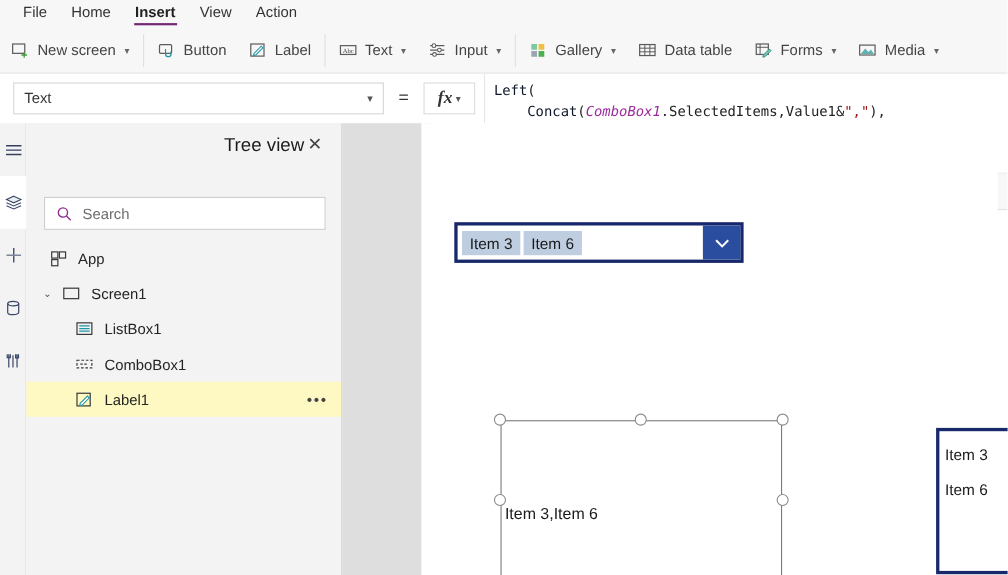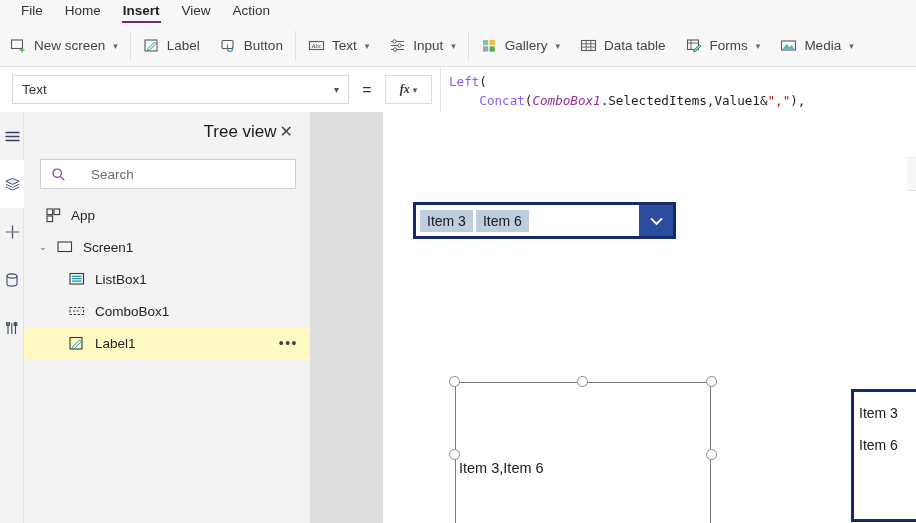--- a/index.html
+++ b/index.html
@@ -51,34 +51,34 @@
     width:337px; height:29px; border:1px solid #d6d6d6; background:#fff;
     display:flex; align-items:center; justify-content:space-between;
     padding:0 9px; font-size:13.5px; color:#333; cursor:pointer;
   }
   .propselect .chev2 { font-size:10px; color:#555; }
   .eqsign { font-size:16px; color:#333; width:16px; text-align:center; }
   .fxbtn {
     width:47px; height:29px; border:1px solid #dcdcdc; background:#fff;
     display:flex; align-items:center; justify-content:center; gap:3px; cursor:pointer;
   }
-  .fxbtn .fx { font-family:"Liberation Serif", serif; font-style:italic; font-size:12px; color:#333; font-weight:bold;}
+  .fxbtn .fx { font-family:"Liberation Serif", serif; font-style:italic; font-size:16px; color:#333; font-weight:bold;}
   .fxbtn .chev2 { font-size:9px; color:#555; }
 
   
   .fmlpanel {
     position:absolute; left:440px; top:67px; width:476px; height:90px;
     background:#ffffff; border-left:1px solid #e6e6e6;
     padding:5px 0 0 8px; overflow:hidden;
   }
   .fmlcode {
     font-family:"DejaVu Sans Mono", monospace; font-size:12.6px;
     line-height:19px; white-space:pre; color:#222;
   }
-  .fn { color:#8b5cf6; }
+  .fn { color:#0f172a; }
   .ctrl { color:#9b2d9b; font-style:italic; }
   .prop { color:#222; }
   .str { color:#a31515; }
   .num { color:#c05621; }
   .punct { color:#222; }
 
   .fmlactions {
     position:absolute; left:440px; top:157px; width:476px; height:34px;
     background:#f7f7f7; border-left:1px solid #e6e6e6; border-top:1px solid #ededed;
     border-bottom:1px solid #e2e2e2;
@@ -105,21 +105,21 @@
   }
   .tvheader {
     height:40px; display:flex; align-items:center; justify-content:flex-end;
     padding:0 14px 0 18px; background:#f3f3f3;
   }
   .tvtitle { font-size:17px; color:#1b1b1b; }
   .tvclose { font-size:16px; color:#444; cursor:pointer; line-height:1; padding:3px; }
   .searchwrap { padding:7px 14px 10px 16px; }
   .searchbox {
     height:30px; border:1px solid #cfcfcf; background:#fff;
-    display:flex; align-items:center; gap:24px; padding:0 9px; cursor:text;
+    display:flex; align-items:center; gap:8px; padding:0 9px; cursor:text;margin-top:20px;
   }
   .searchbox input {
     border:none; outline:none; font-size:13.5px; color:#333;
     font-family:"Liberation Sans", sans-serif; flex:1; background:transparent;
   }
   .searchbox input::placeholder { color:#6d6d6d; }
 
   .treelist { }
   .tnode {
     display:flex; align-items:center; height:32px; cursor:pointer;
@@ -198,35 +198,35 @@
       </span>
       <span class="lbl">New screen</span>
       <span class="chev">▾</span>
     </div>
 
     <div class="rsep"></div>
 
     <div class="ritem">
       <span class="ic">
         <svg width="17" height="17" viewBox="0 0 17 17">
+            <rect x="2" y="3.5" width="11" height="8" rx="1" fill="none" stroke="#5b5b5b" stroke-width="1.1"></rect>
+            <path d="M7.5 7.5v4.5M7.5 12c0 1.5 1 2.5 2.5 2.5s2.5-1 2.5-2.5V9.5" fill="none" stroke="#2196a6" stroke-width="1.1"></path>
+          </svg>
+      </span>
+      <span class="lbl">Button</span>
+    </div>
+
+    <div class="ritem">
+      <span class="ic">
+        <svg width="17" height="17" viewBox="0 0 17 17">
             <rect x="2" y="3" width="12" height="11" fill="none" stroke="#5b5b5b" stroke-width="1.1"></rect>
             <path d="M5 11.5 11.5 5 13 6.5 6.5 13 4.5 13.5z" fill="#fff" stroke="#2196a6" stroke-width="1"></path>
           </svg>
       </span>
       <span class="lbl">Label</span>
-    </div>
-
-    <div class="ritem">
-      <span class="ic">
-        <svg width="17" height="17" viewBox="0 0 17 17">
-            <rect x="2" y="3.5" width="11" height="8" rx="1" fill="none" stroke="#5b5b5b" stroke-width="1.1"></rect>
-            <path d="M7.5 7.5v4.5M7.5 12c0 1.5 1 2.5 2.5 2.5s2.5-1 2.5-2.5V9.5" fill="none" stroke="#2196a6" stroke-width="1.1"></path>
-          </svg>
-      </span>
-      <span class="lbl">Button</span>
     </div>
 
     <div class="rsep"></div>
 
     <div class="ritem">
       <span class="ic">
         <svg width="17" height="17" viewBox="0 0 17 17">
             <rect x="1.5" y="4.5" width="14" height="8" fill="none" stroke="#5b5b5b" stroke-width="1.1"></rect>
             <text x="8.5" y="10.8" font-size="6" text-anchor="middle" fill="#3a3a3a" font-family="Liberation Serif, serif">Abc</text>
           </svg>

